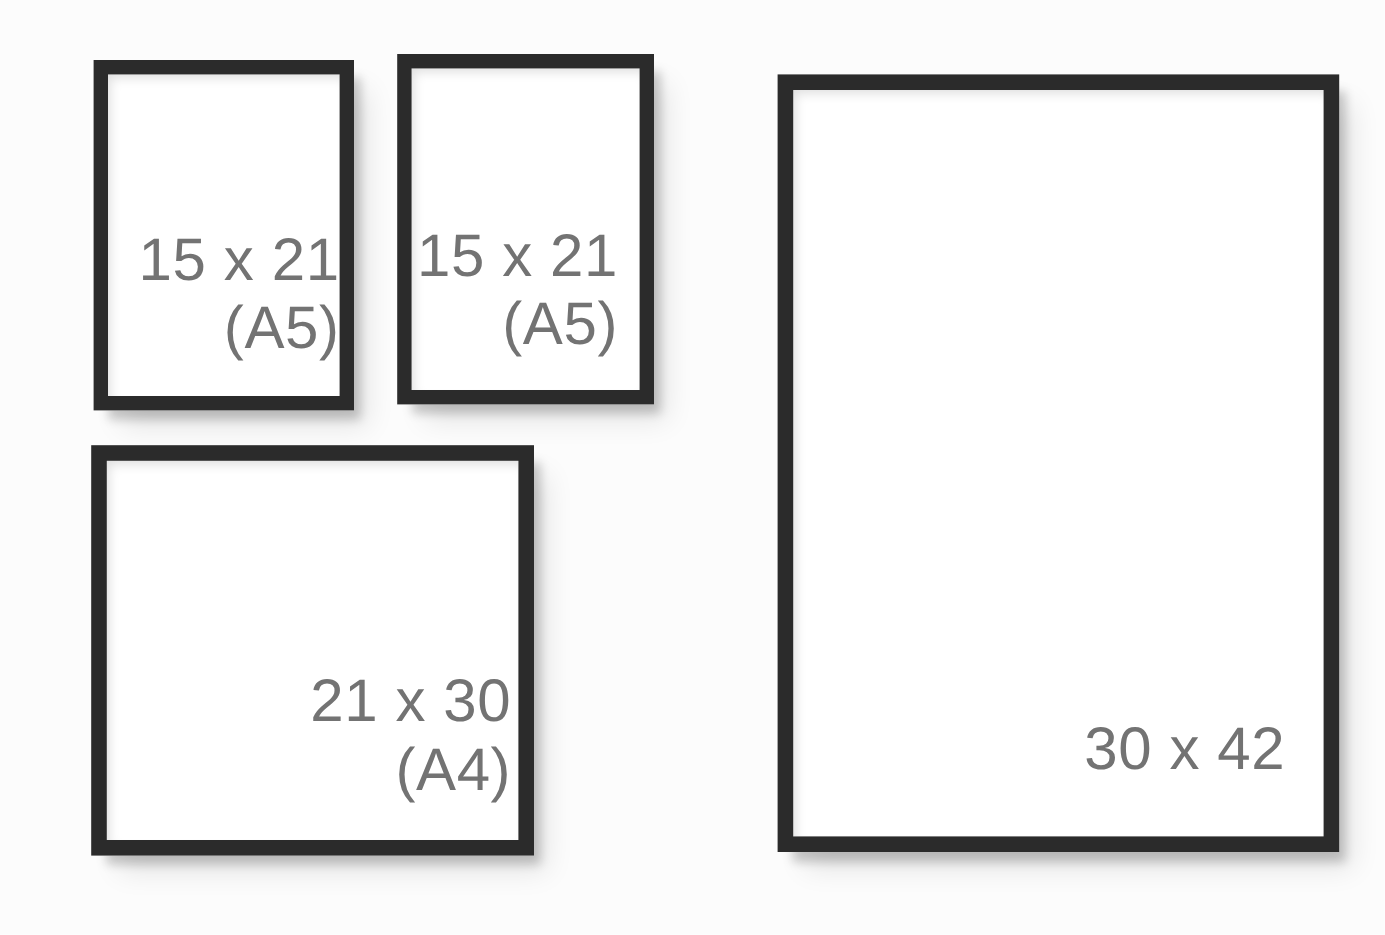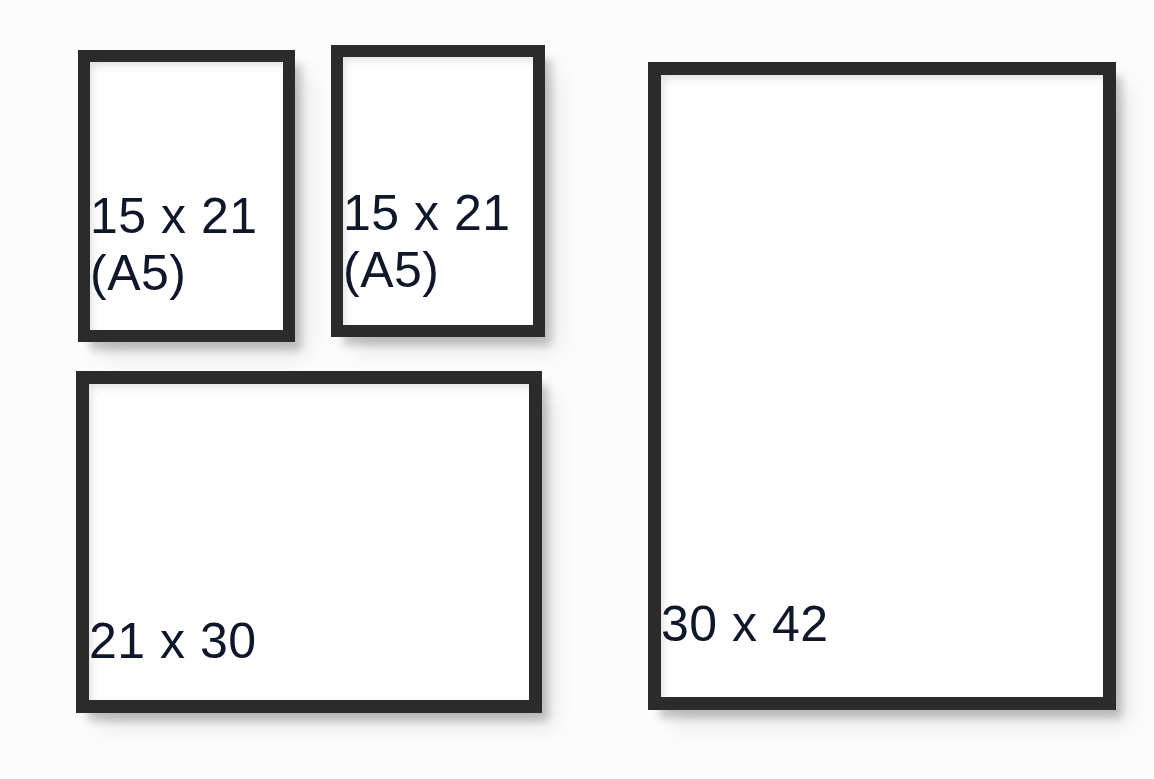--- a/index.html
+++ b/index.html
@@ -23,28 +23,28 @@
     background: #ffffff;
     border: 12px solid #2b2b2b;
     box-shadow:
       9px 11px 8px -3px rgba(0,0,0,0.20),
       17px 19px 22px -6px rgba(0,0,0,0.10),
       inset 4px 5px 9px -2px rgba(0,0,0,0.13);
   }
   .frame-a5-left   { left: 78px;  top: 50px;  width: 217px; height: 292px; }
   .frame-a5-middle { left: 331px; top: 45px;  width: 214px; height: 292px; }
   .frame-a3        { left: 600px; top: 62px;  width: 468px; height: 648px; border-width: 13px; margin-left: 48px; }
-  .frame-a4        { left: 76px;  top: 371px; width: 466px; height: 342px; border-width: 13px; }
+  .frame-a4        { left: 76px;  top: 371px; width: 369px; height: 342px; border-width: 13px; }
 
   .size-label {
     position: absolute;
     left: 0;
     right: 0;
-    text-align: left;
-    color: #0f172a;
+    text-align: right;
+    color: #737373;
     font-size: 50px;
     line-height: 57px;
     letter-spacing: 0.5px;
     white-space: nowrap;
   }
   .frame-a5-left   .size-label { bottom: 28px; }
   .frame-a5-middle .size-label { bottom: 26px; padding-right: 18px; }
   .frame-a3        .size-label { bottom: 44px; padding-right: 32px; }
   .frame-a4        .size-label { bottom: 30px; padding-right: 6px; }
 
@@ -71,16 +71,17 @@
 
   <figure class="frame frame-a3">
     <div class="size-label">
       <span class="size-line">30 x 42</span>
     </div>
   </figure>
 
   <figure class="frame frame-a4">
     <div class="size-label">
       <span class="size-line">21 x 30</span>
+      <span class="size-line">(A4)</span>
     </div>
   </figure>
 
 </div>
 
 </body></html>

